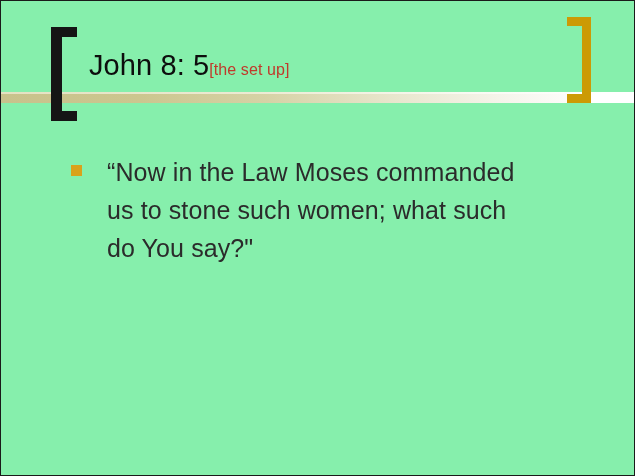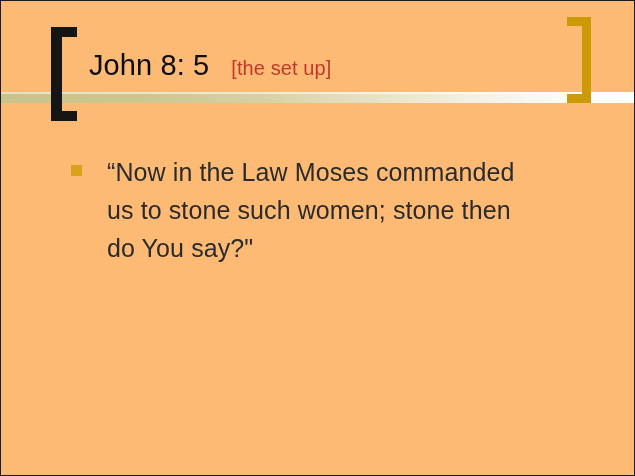--- a/index.html
+++ b/index.html
@@ -5,21 +5,21 @@
   html, body {
     margin: 0;
     padding: 0;
     background: #ffffff;
   }
 
   .slide {
     position: relative;
     width: 635px;
     height: 476px;
-    background: #fdba74;
+    background: #86efac;
     border: 1px solid #1a1a1a;
     box-sizing: border-box;
     overflow: hidden;
     font-family: "Liberation Sans", sans-serif;
   }
 
   
   .title-band {
     position: absolute;
     left: 0;
@@ -90,23 +90,22 @@
     display: flex;
     align-items: baseline;
     white-space: nowrap;
   }
   .title-main {
     font-size: 29px;
     color: #0d0d0d;
     letter-spacing: 0.1px;
   }
   .title-sub {
-    font-size: 20px;
+    font-size: 16px;
     color: #c0392b;
-    margin-left: 22px;
     letter-spacing: 0.1px;
   }
 
   
   .body-block {
     position: absolute;
     left: 70px;
     top: 152px;
     width: 520px;
     display: flex;
@@ -149,18 +148,18 @@
       <span class="title-main">John 8: 5</span>
       <span class="title-sub">[the set up]</span>
     </div>
 
   </div>
 
   <div class="body-block">
     <span class="bullet-square"></span>
     <div class="body-text">
       <p>“Now in the Law Moses commanded</p>
-      <p>us to stone such women; stone then</p>
+      <p>us to stone such women; what such</p>
       <p>do You say?"</p>
     </div>
   </div>
 
 </div>
 
 </body></html>

